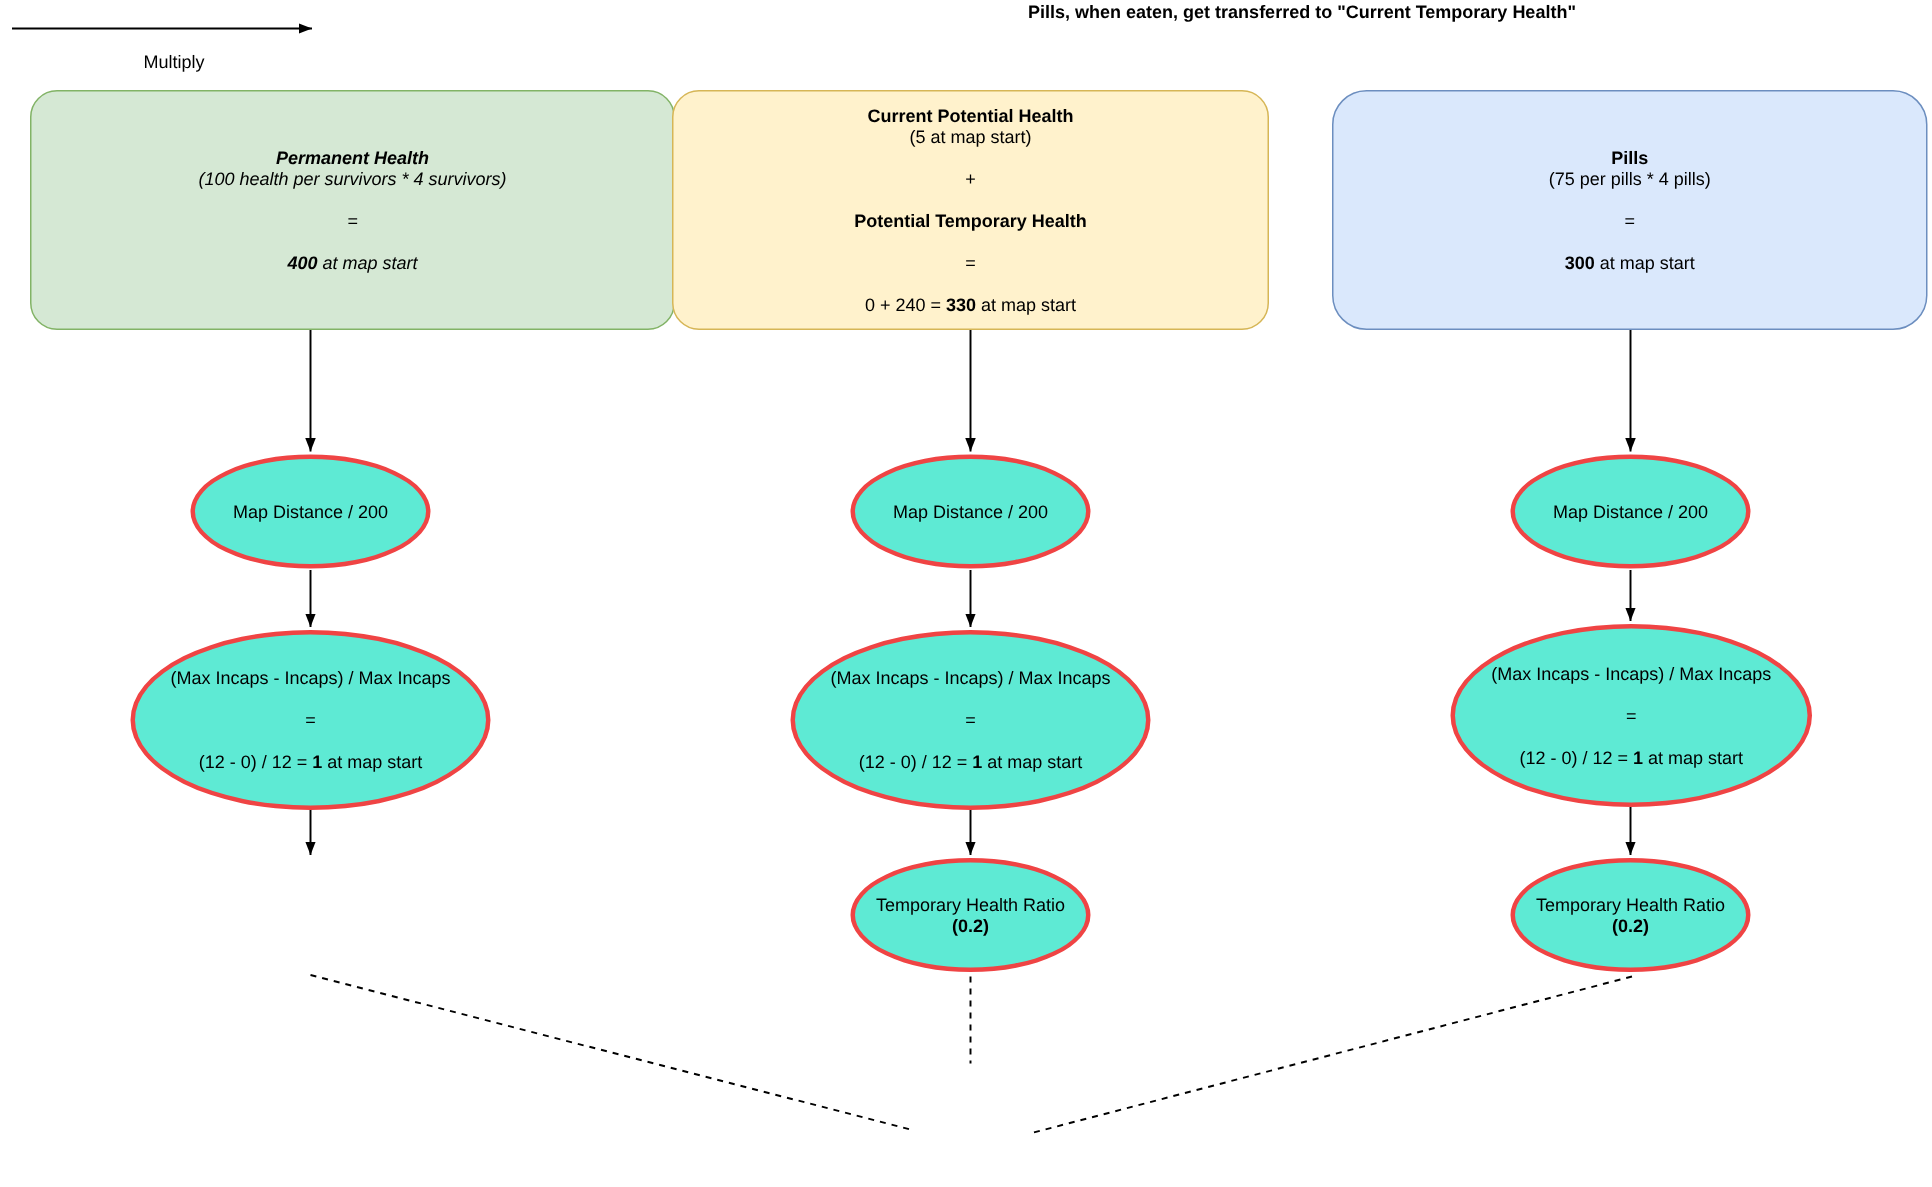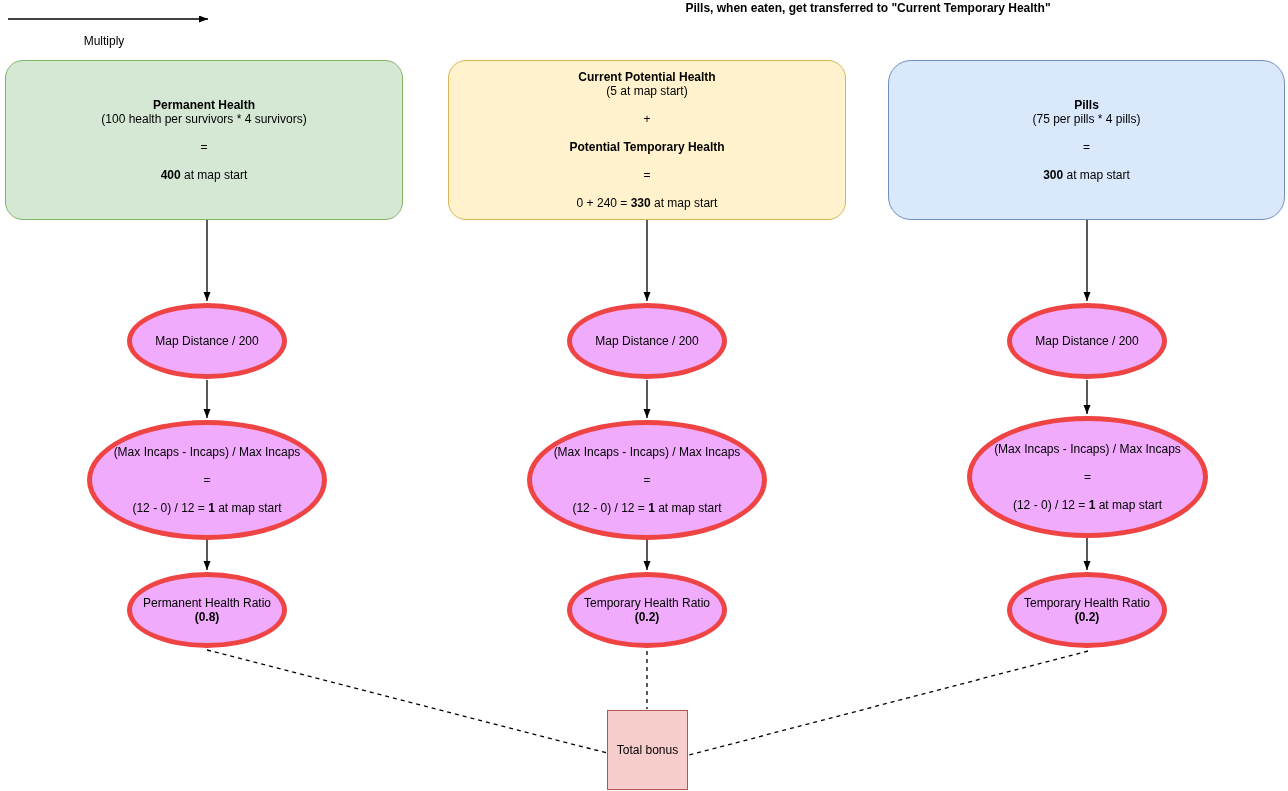--- a/index.html
+++ b/index.html
@@ -1,26 +1,26 @@
 <!DOCTYPE html>
 <html><head>
 <meta charset="utf-8">
 <style>
   html,body{margin:0;padding:0;background:#ffffff;}
   .canvas{position:relative;width:1288px;height:791px;background:#ffffff;overflow:hidden;
           font-family:"Liberation Sans",sans-serif;color:#000;}
   .connectors{position:absolute;left:0;top:0;width:1288px;height:791px;pointer-events:none;}
   .note{position:absolute;left:468px;width:800px;text-align:center;font-size:12px;font-weight:bold;
         line-height:14px;height:14px;}
-  .multiply-label{position:absolute;left:4px;top:34px;width:200px;text-align:center;font-size:12px;
+  .multiply-label{position:absolute;left:16px;top:34px;width:200px;text-align:center;font-size:12px;
         line-height:14px;height:14px;}
   .node{position:absolute;display:flex;flex-direction:column;justify-content:center;align-items:center;
         text-align:center;box-sizing:border-box;font-size:12px;}
   .rounded{border-radius:18px;border:1px solid;}
-  .ellipse{border-radius:50%;border:5px solid #ef4444;background:#f0abfc;}
+  .ellipse{border-radius:50%;border:3px solid #ef4444;background:#5eead4;}
   .green{background:#d5e8d4;border-color:#82b366;}
   .yellow{background:#fff2cc;border-color:#d6b656;}
   .blue{background:#dae8fc;border-color:#6c8ebf;}
   .total{border:1px solid #b85450;background:#f8cecc;}
   .line{height:14px;line-height:14px;white-space:nowrap;}
   .mt{margin-top:14px;}
   .b{font-weight:bold;}
 </style>
 </head>
 <body>
@@ -49,21 +49,21 @@
     <line x1="1087" y1="538" x2="1087" y2="570" stroke="#000" stroke-width="1.3" marker-end="url(#arrow)"></line>
 
     <line x1="207" y1="650" x2="607" y2="753" stroke="#000" stroke-width="1.3" stroke-dasharray="4 4"></line>
     <line x1="647" y1="651" x2="647" y2="709" stroke="#000" stroke-width="1.3" stroke-dasharray="4 4"></line>
     <line x1="1088" y1="651" x2="689" y2="755" stroke="#000" stroke-width="1.3" stroke-dasharray="4 4"></line>
   </svg>
 
   <div class="note" style="top:1px;">Pills, when eaten, get transferred to "Current Temporary Health"</div>
   <div class="multiply-label">Multiply</div>
 
-  <div class="node rounded green" style="left:5px;top:60px;width:398px;height:160px;">
+  <div class="node rounded green" style="left:20px;top:60px;width:430px;height:160px;font-style:italic;">
     <div class="line b">Permanent Health</div>
     <div class="line">(100 health per survivors * 4 survivors)</div>
     <div class="line mt">=</div>
     <div class="line mt"><span class="b">400</span><span> at map start</span></div>
   </div>
 
   <div class="node rounded yellow" style="left:448px;top:60px;width:398px;height:160px;">
     <div class="line b">Current Potential Health</div>
     <div class="line">(5 at map start)</div>
     <div class="line mt">+</div>
@@ -98,30 +98,23 @@
     <div class="line">(Max Incaps - Incaps) / Max Incaps</div>
     <div class="line mt">=</div>
     <div class="line mt"><span>(12 - 0) / 12 = </span><span class="b">1</span><span> at map start</span></div>
   </div>
   <div class="node ellipse" style="left:967px;top:416px;width:241px;height:122px;">
     <div class="line">(Max Incaps - Incaps) / Max Incaps</div>
     <div class="line mt">=</div>
     <div class="line mt"><span>(12 - 0) / 12 = </span><span class="b">1</span><span> at map start</span></div>
   </div>
 
-  <div class="node ellipse" style="left:127px;top:572px;width:160px;height:76px;">
-    <div class="line">Permanent Health Ratio</div>
-    <div class="line b">(0.8)</div>
-  </div>
   <div class="node ellipse" style="left:567px;top:572px;width:160px;height:76px;">
     <div class="line">Temporary Health Ratio</div>
     <div class="line b">(0.2)</div>
   </div>
   <div class="node ellipse" style="left:1007px;top:572px;width:160px;height:76px;">
     <div class="line">Temporary Health Ratio</div>
     <div class="line b">(0.2)</div>
   </div>
 
-  <div class="node total" style="left:607px;top:710px;width:81px;height:80px;">
-    <div class="line">Total bonus</div>
-  </div>
 
 </div>
 
 </body></html>

